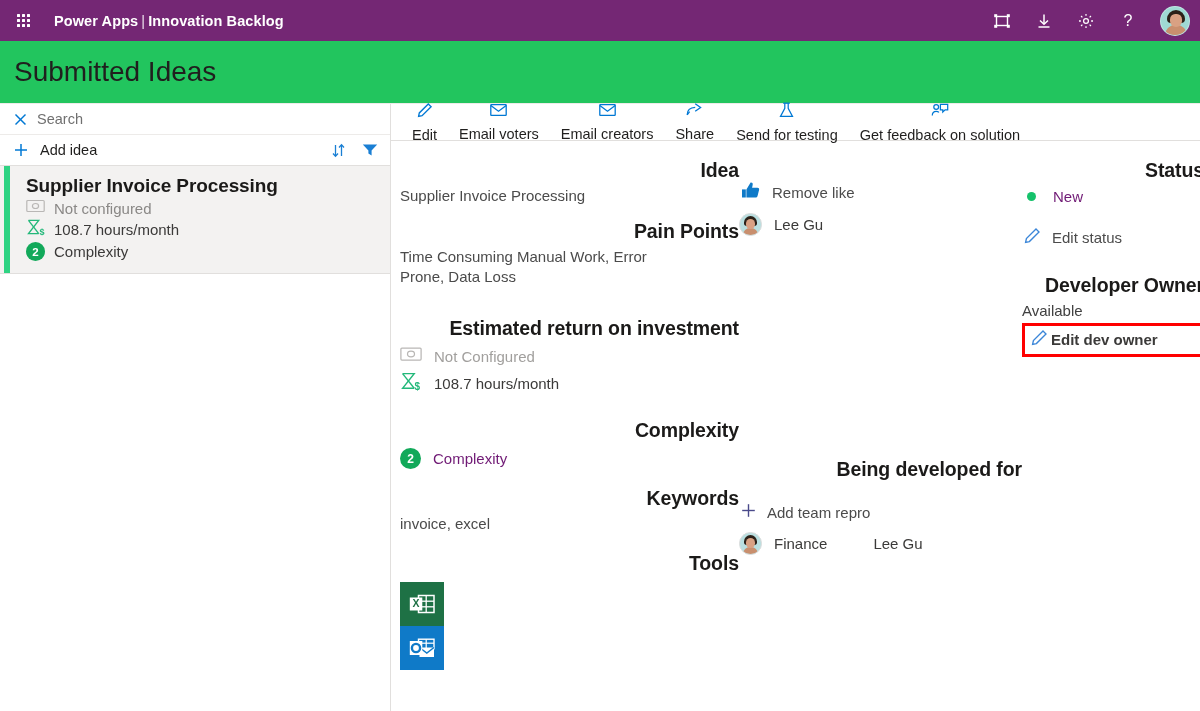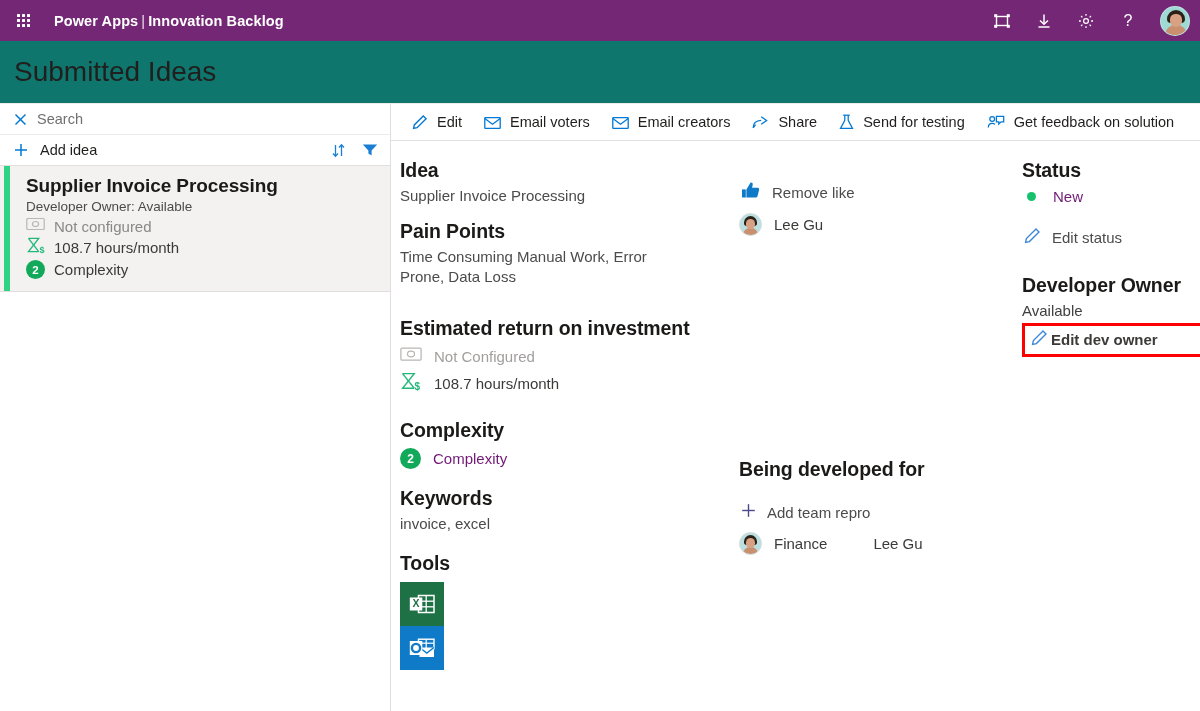--- a/index.html
+++ b/index.html
@@ -65,21 +65,21 @@
     position: absolute; left: 4px; bottom: 0; width: 22px; height: 10px;
     background: #c98f6e; border-radius: 11px 11px 0 0;
   }
 
   
   .page-title-bar {
     height: 63px;
     display: flex; align-items: center;
     padding-left: 14px;
     border-bottom: 1px solid #edebe9;
-    background: #0f766e;
+    background: #22c55e;
   }
   .page-title { font-size: 28px; font-weight: normal; color: #201f1e; }
 
   
   .app-body { display: flex; height: 607px; align-items: stretch; }
 
   
   .left-pane {
     width: 391px; flex: none;
     border-right: 1px solid #e1dfdd;
@@ -132,38 +132,39 @@
 
   
   .right-pane { flex: 1 1 auto; display: flex; flex-direction: column; min-width: 0; }
   .cmdbar {
     height: 37px; display: flex; align-items: center;
     border-bottom: 1px solid #e1dfdd;
     padding-left: 11px; gap: 2px;
     background: #fff;
   }
   .cmd {
-    display: flex; align-items: flex-end; gap: 9px;
+    display: flex; align-items: center; gap: 9px;
     padding: 4px 10px; cursor: pointer;
     font-size: 14.5px; color: #201f1e;
     white-space: nowrap;
+    flex-direction: column;
   }
   .cmd .ci { color: #0078d4; display: flex; align-items: center; }
 
   .content {
     flex: 1 1 auto; display: flex; position: relative;
     padding: 18px 0 0 0; overflow: hidden;
   }
   .col-a { width: 348px; flex: none; padding-left: 9px; }
   .col-b { width: 283px; flex: none; }
   .col-c { flex: 1 1 auto; }
 
   .sec-h {
     font-size: 19.5px; font-weight: bold; color: #1b1a19;
-    margin-bottom: 4px; letter-spacing: -.1px;
+    margin-bottom: 4px; letter-spacing: -.1px; text-align: right;
   }
   .sec-v { font-size: 15px; color: #4b4b4b; line-height: 20px; }
   .gap-24 { height: 24px; }
   .gap-30 { height: 30px; }
   .gap-18 { height: 18px; }
   .gap-14 { height: 14px; }
 
   .row-icon { display: flex; align-items: center; gap: 12px; margin-top: 6px; }
   .row-icon .rtext { font-size: 15px; color: #701a75; }
   .row-icon .rtext.muted { color: #a19f9d; }
@@ -321,21 +322,20 @@
         <span class="ti">
           <svg width="16" height="14" viewBox="0 0 16 14" fill="#1a7fd4">
             <polygon points="0.8,1.5 15.2,1.5 9.6,7.6 9.6,12.6 6.4,10.4 6.4,7.6"></polygon>
           </svg>
         </span>
       </span>
     </div>
 
     <div class="idea-card">
       <div class="idea-title">Supplier Invoice Processing</div>
-      <div class="idea-sub">Developer Owner: Available</div>
       <div class="idea-line">
         <span>
           <svg width="19" height="14" viewBox="0 0 19 14" fill="none" stroke="#b9b7b5" stroke-width="1.2">
             <rect x="0.8" y="1.5" width="17.4" height="11" rx="1"></rect>
             <ellipse cx="9.5" cy="7" rx="3.1" ry="2.5"></ellipse>
           </svg>
         </span>
         <span class="lbl">Not configured</span>
       </div>
       <div class="idea-line">

